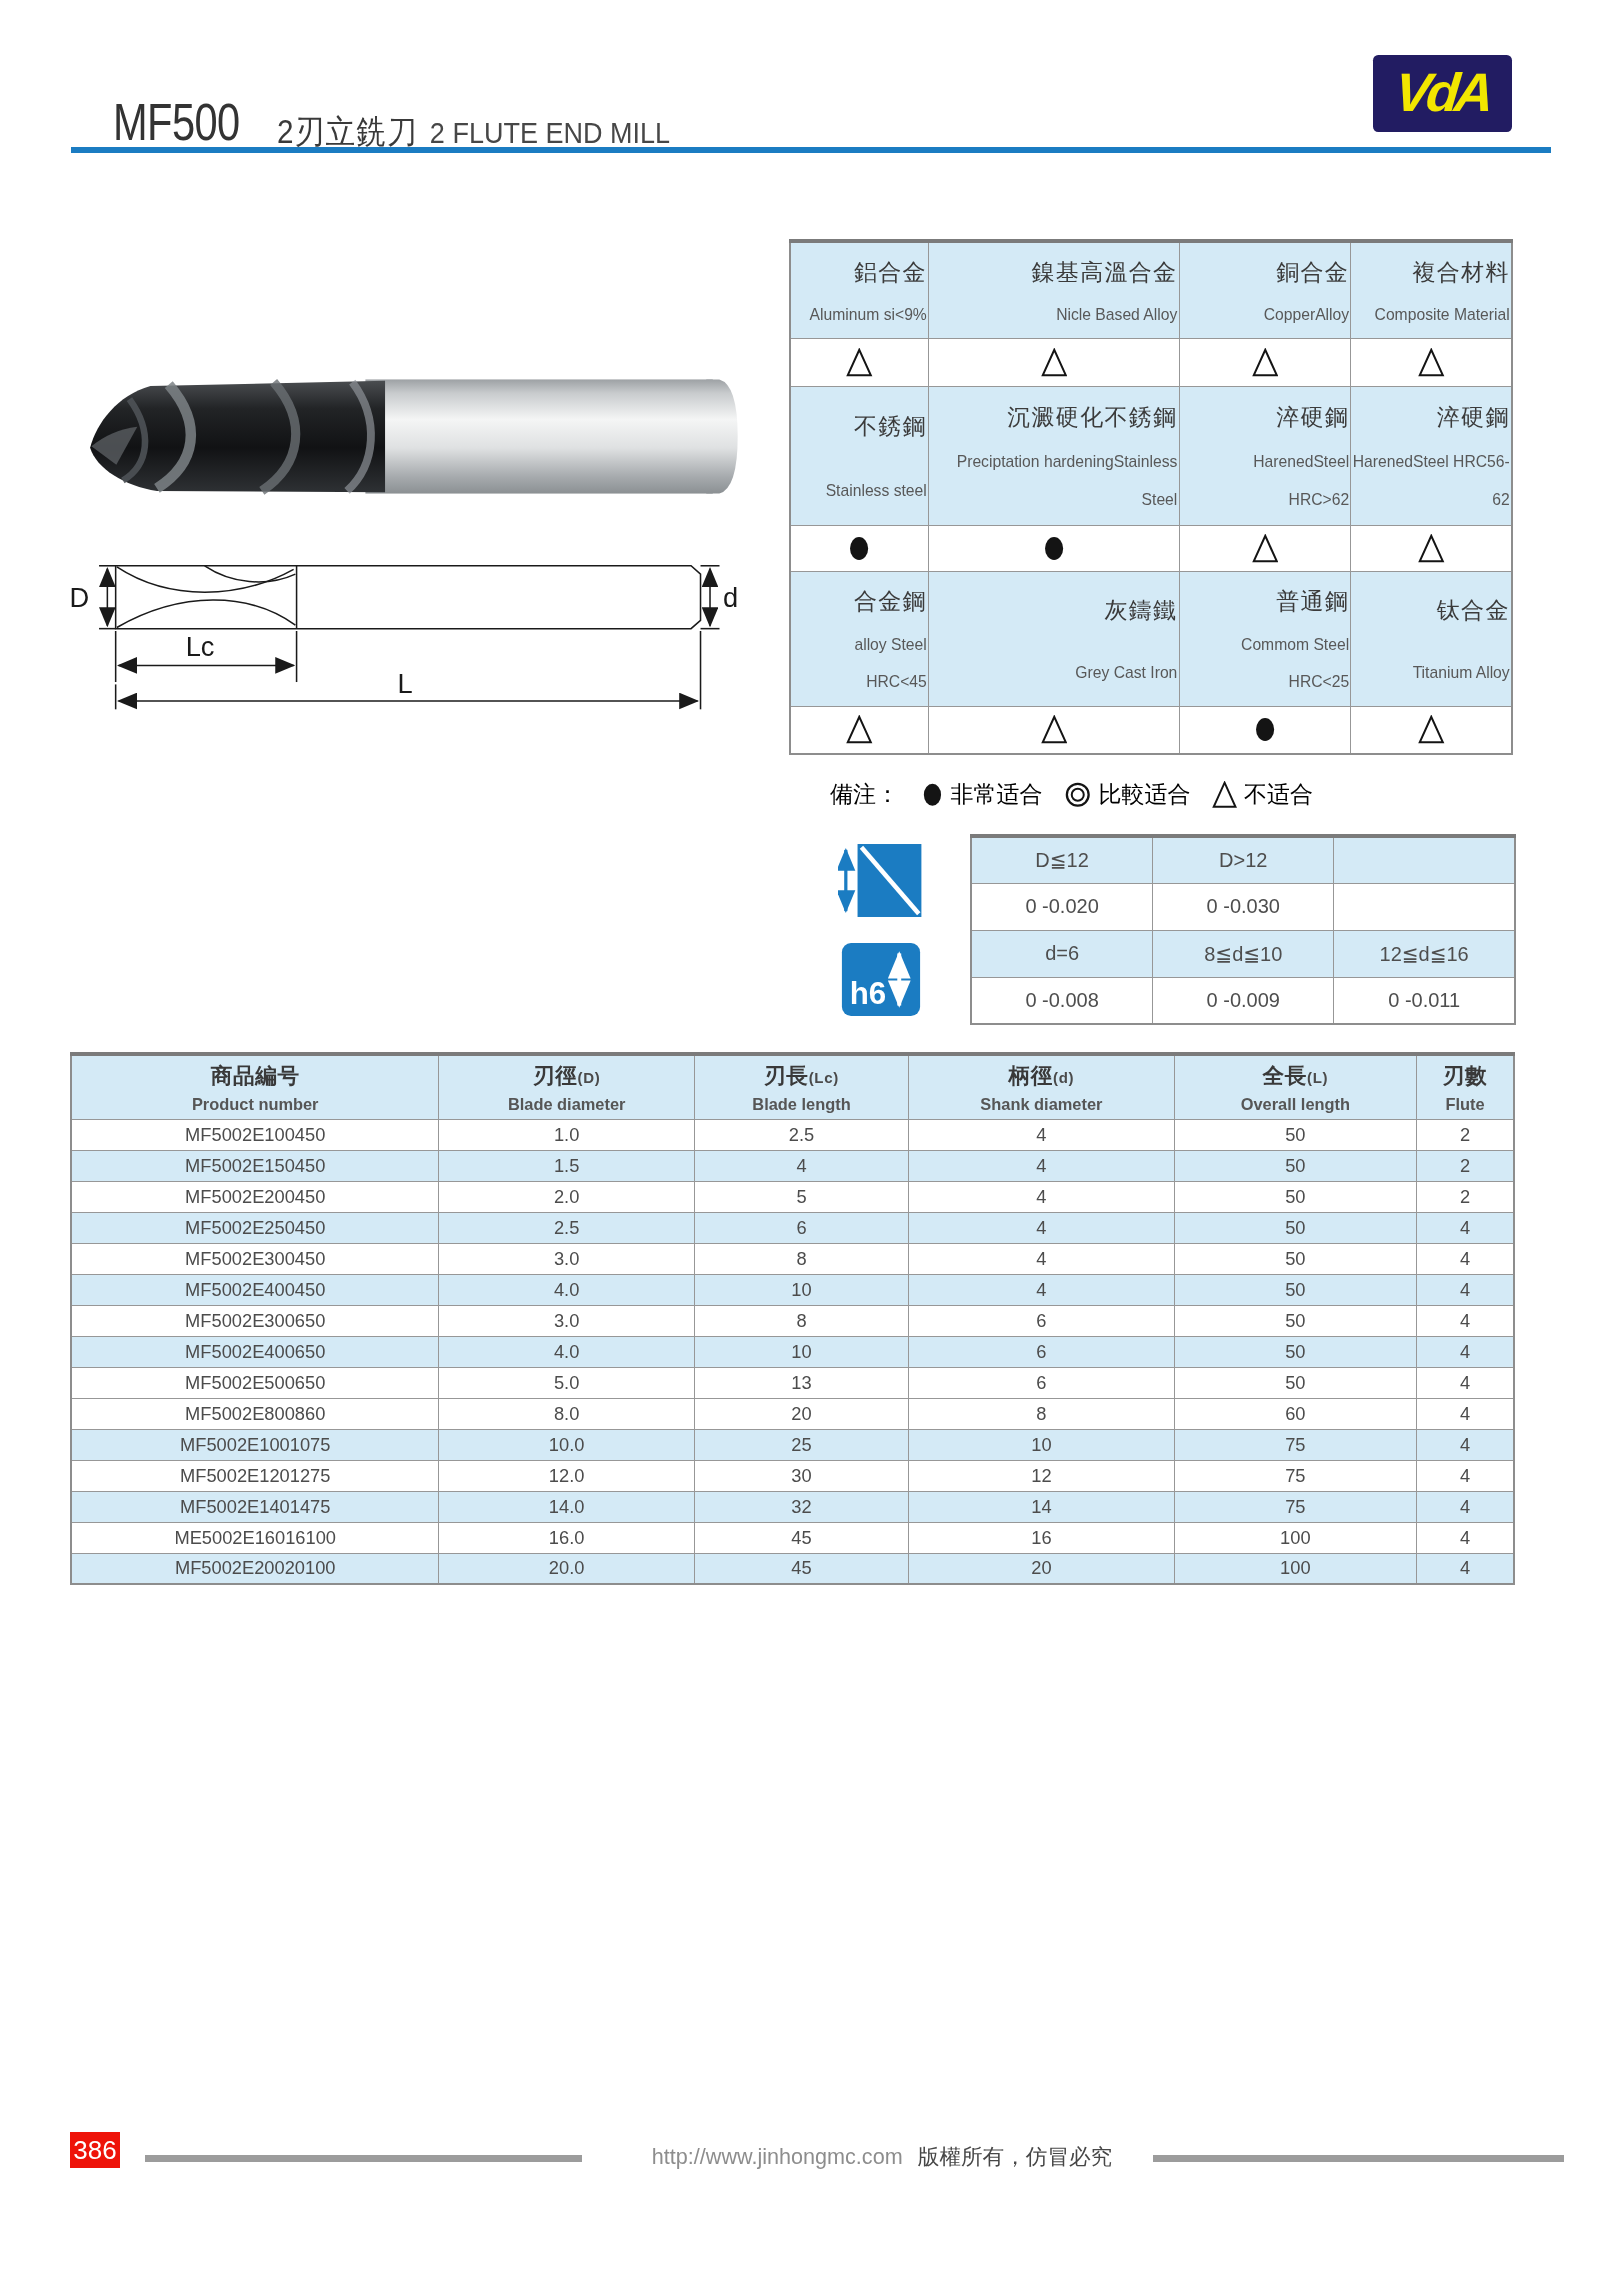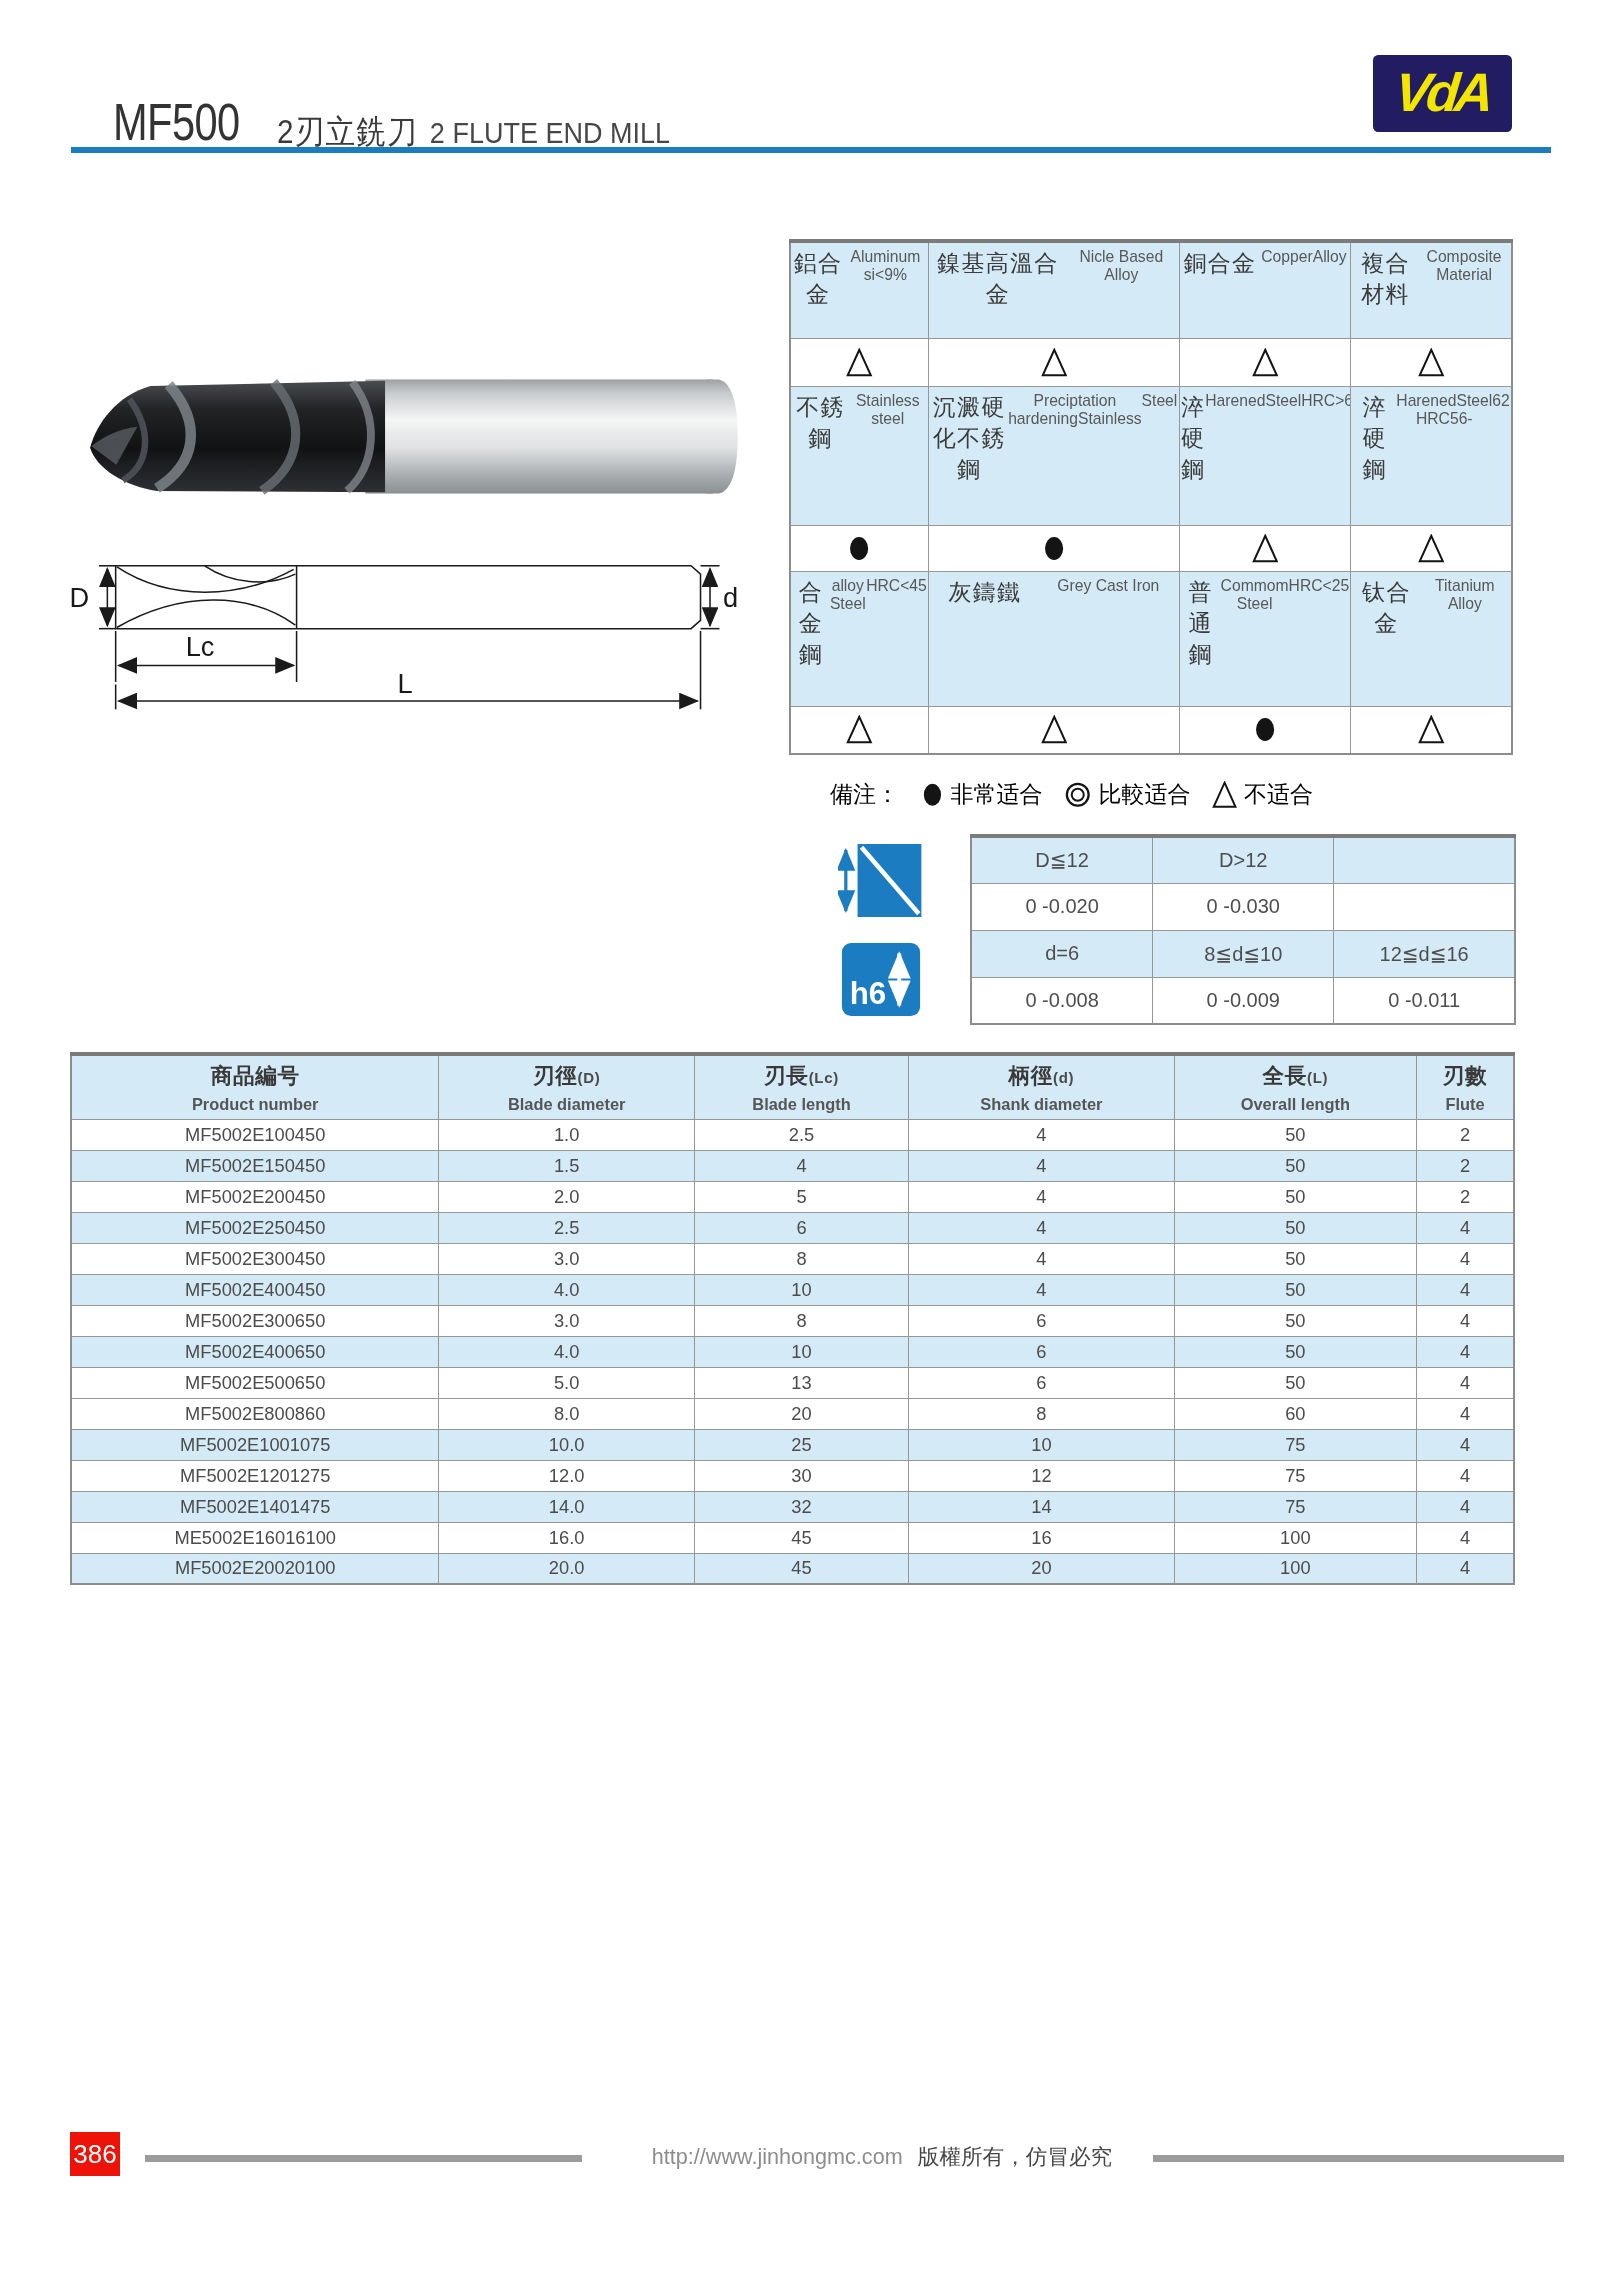--- a/index.html
+++ b/index.html
@@ -30,21 +30,21 @@
 
   
   table{border-collapse:collapse; table-layout:fixed; position:absolute; background:#fff;}
   table.datatable{border:2px solid #8d8d8d; border-top:4.6px solid #7b7b7b;}
   td,th{border:1.6px solid var(--bordergrey); text-align:center; vertical-align:middle; overflow:hidden;}
 
   
   #materials{left:789px; top:239px; width:724px;}
   #materials .lbl-cell{background:var(--cellblue);}
   #materials .sym-cell{background:#fff;}
-  .cellbox{display:flex; flex-direction:row; justify-content:space-around; align-items:flex-start;
+  .cellbox{display:flex; flex-direction:column; justify-content:space-around; align-items:flex-end;
     height:100%; padding:5.2px 1.3px;}
   #materials .zh{font-size:23px; color:#3b3b3b; letter-spacing:1.3px;}
   #materials .en{font-size:15.7px; color:#585858;}
 
   .sym{height:29px; width:auto; display:block; margin:0 auto;}
 
   
   #legend{position:absolute; left:830px; top:779px; display:flex; align-items:center; gap:22px;
     font-size:23px; color:#000000; white-space:nowrap;}
   .lg-item{display:inline-flex; align-items:center; gap:6.5px;}
@@ -60,21 +60,21 @@
   
   #products{left:70px; top:1052px; width:1445px;}
   #products th{background:var(--cellblue); height:65px; font-weight:bold; padding:3.9px 0;}
   #products .hzh{font-size:21.6px; color:#393939; letter-spacing:0.7px;}
   #products .hsuf{font-size:15px; color:#4a4a4a;}
   #products .hen{font-size:16.4px; color:#565656; margin-top:5.2px;}
   #products td{height:31px; font-size:18.3px; color:#4c4c4c; background:#fff;}
   #products tr.blue td{background:var(--cellblue);}
 
   
-  #page-badge{position:absolute; left:70px; top:2132px; width:50px; height:44px; background:var(--badgered);
+  #page-badge{position:absolute; left:70px; top:2132px; width:50px; height:36px; background:var(--badgered);
     color:#fff; font-size:26px; display:flex; align-items:center; justify-content:center;}
   .footer-rule{position:absolute; top:2155px; height:6.5px; background:#9c9c9c;}
   #rule-left{left:145px; width:437px;}
   #rule-right{left:1153px; width:411px;}
   #footer-text{position:absolute; left:594px; top:2142px; width:576px; text-align:center;
     font-size:21.6px; white-space:nowrap;}
   #footer-text .url{color:#8d8d8d;}
   #footer-text .zh{color:#474747; margin-left:9.2px;}
 </style>
 </head>

